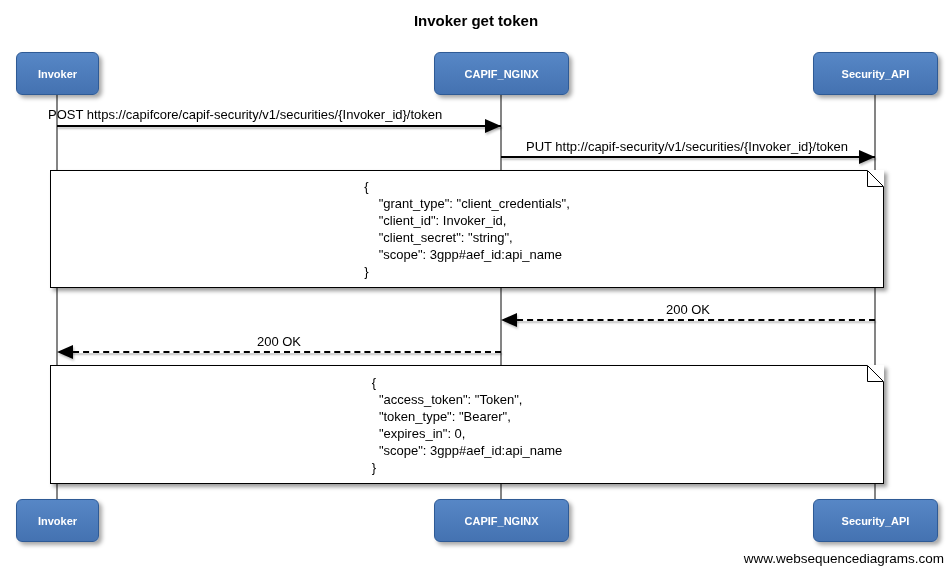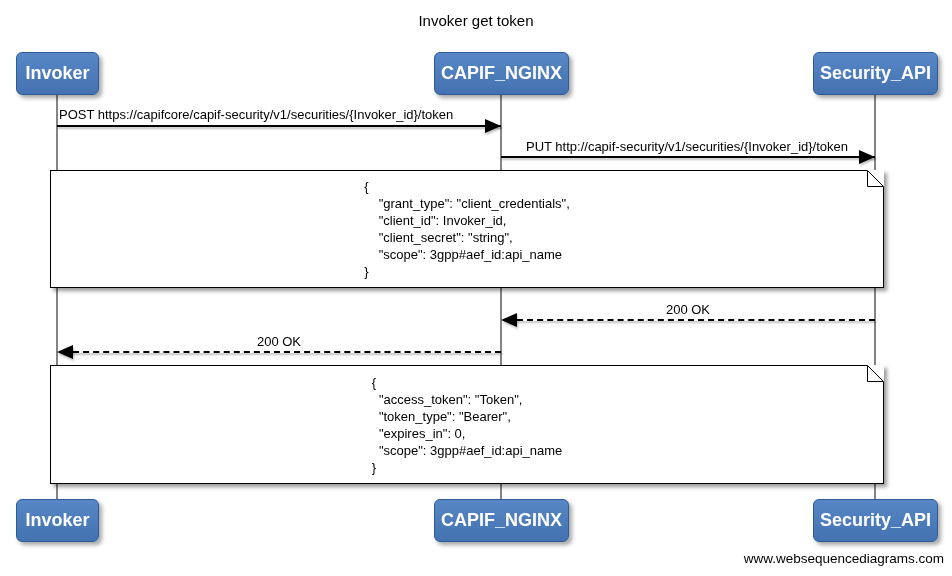--- a/index.html
+++ b/index.html
@@ -2,31 +2,31 @@
 <html><head>
 <meta charset="utf-8">
 <style>
   html,body{margin:0;padding:0;background:#fff;}
   .stage{
     position:relative;width:952px;height:576px;background:#ffffff;
     font-family:"Liberation Sans",sans-serif;overflow:hidden;color:#000;
   }
   .title{
     position:absolute;top:12px;left:0;width:952px;text-align:center;
-    font-size:15px;font-weight:normal;
+    font-size:15px;font-weight:bold;
   }
   .lifeline{
     position:absolute;top:95px;height:404px;width:2px;background:#848484;
   }
   .actor{
     position:absolute;height:41px;border:1px solid #2e5a95;border-radius:6px;
     background:linear-gradient(#5787c6,#4472b1);
     box-shadow:3px 3px 4px rgba(0,0,0,0.35);
     display:flex;align-items:center;justify-content:center;
-    color:#fff;font-weight:bold;font-size:18px;
+    color:#fff;font-weight:bold;font-size:11px;
   }
   .msg-label{
     position:absolute;height:16px;font-size:13px;text-align:center;
     white-space:nowrap;
   }
   .msg-line{
     position:absolute;height:2px;background:#000;
     box-shadow:1px 2px 2px rgba(0,0,0,0.25);
   }
   .msg-line.dashed{
@@ -68,21 +68,21 @@
   <div class="actor" style="left:16px;top:52px;width:81px">
     <span>Invoker</span>
   </div>
   <div class="actor" style="left:434px;top:52px;width:133px">
     <span>CAPIF_NGINX</span>
   </div>
   <div class="actor" style="left:813px;top:52px;width:123px">
     <span>Security_API</span>
   </div>
 
-  <div class="msg-label" style="left:59px;top:107px;width:368px">POST https://capifcore/capif-security/v1/securities/{Invoker_id}/token</div>
+  <div class="msg-label" style="left:48px;top:107px;width:368px">POST https://capifcore/capif-security/v1/securities/{Invoker_id}/token</div>
   <div class="msg-line" style="left:57px;top:125px;width:444px"></div>
   <div class="arrow right" style="left:485px;top:119px"></div>
 
   <div class="msg-label" style="left:501px;top:139px;width:372px">PUT http://capif-security/v1/securities/{Invoker_id}/token</div>
   <div class="msg-line" style="left:501px;top:156px;width:374px"></div>
   <div class="arrow right" style="left:859px;top:150px"></div>
 
   <div class="note" style="left:50px;top:170px;width:832px;height:116px">
     <svg class="fold" width="17" height="17" viewBox="0 0 17 17">
       <rect x="0" y="0" width="17" height="17" fill="#ffffff"></rect>

